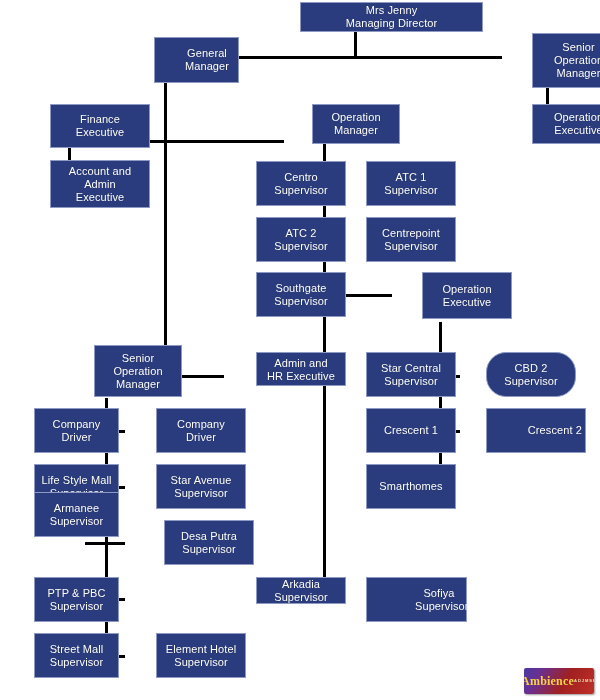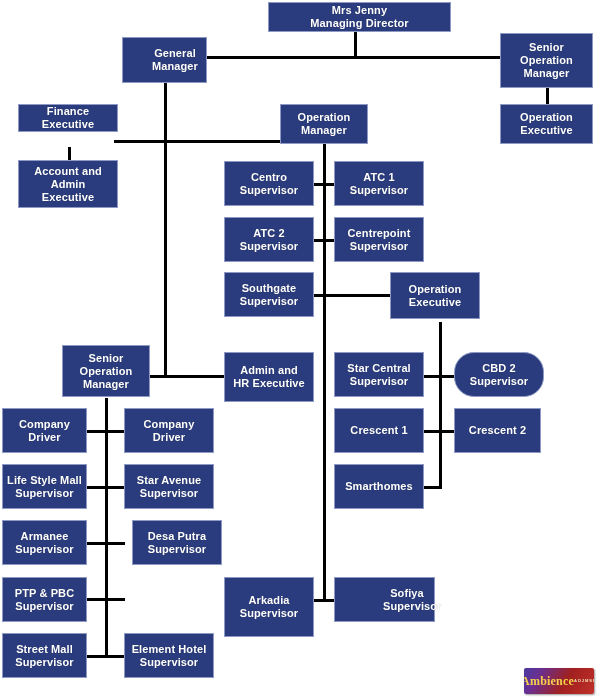--- a/index.html
+++ b/index.html
@@ -19,29 +19,30 @@
     overflow: hidden;
   }
   .box {
     position: absolute;
     box-sizing: border-box;
     background: #2a3c7d;
     border: 1px solid #8e9ac4;
     color: #ffffff;
     font-size: 11px;
     line-height: 13px;
-    font-weight: bold;
+    font-weight: normal;
     text-align: center;
     display: flex;
     align-items: center;
     justify-content: center;
     padding: 2px 3px;
     letter-spacing: 0.1px;
     z-index: 3;
     text-shadow: 0 0 1px rgba(0,0,0,0.35);
+    margin-left: 32px;
   }
   .box span {
     display: block;
     width: 100%;
     white-space: pre-line;
   }
   .conn {
     position: absolute;
     background: #000000;
     z-index: 1;
@@ -138,21 +139,21 @@
     <span>Senior
 Operation
 Manager</span>
   </div>
 
   <div class="box" style="left:500px; top:104px; width:93px; height:40px;">
     <span>Operation
 Executive</span>
   </div>
 
-  <div class="box" style="left:18px; top:104px; width:100px; height:28px;">
+  <div class="box" style="left:18px; top:104px; width:100px; height:44px;">
     <span>Finance
 Executive</span>
   </div>
 
   <div class="box" style="left:18px; top:160px; width:100px; height:48px;">
     <span>Account and
 Admin
 Executive</span>
   </div>
 
@@ -190,21 +191,21 @@
     <span>Operation
 Executive</span>
   </div>
 
   <div class="box" style="left:62px; top:345px; width:88px; height:52px;">
     <span>Senior
 Operation
 Manager</span>
   </div>
 
-  <div class="box" style="left:224px; top:352px; width:90px; height:50px;">
+  <div class="box" style="left:224px; top:352px; width:90px; height:34px;align-items:flex-end;">
     <span>Admin and
 HR Executive</span>
   </div>
 
   <div class="box" style="left:334px; top:352px; width:90px; height:45px;">
     <span>Star Central
 Supervisor</span>
   </div>
 
   <div class="box" style="left:454px; top:352px; width:90px; height:45px;border-radius:20px;">
@@ -219,55 +220,55 @@
 
   <div class="box" style="left:124px; top:408px; width:90px; height:45px;">
     <span>Company
 Driver</span>
   </div>
 
   <div class="box" style="left:334px; top:408px; width:90px; height:45px;">
     <span>Crescent 1</span>
   </div>
 
-  <div class="box" style="left:454px; top:408px; width:87px; height:45px;">
+  <div class="box" style="left:454px; top:408px; width:100px; height:45px;text-align:right;">
     <span>Crescent 2</span>
   </div>
 
   <div class="box" style="left:2px; top:464px; width:85px; height:45px;">
     <span>Life Style Mall
 Supervisor</span>
   </div>
 
   <div class="box" style="left:124px; top:464px; width:90px; height:45px;">
     <span>Star Avenue
 Supervisor</span>
   </div>
 
   <div class="box" style="left:334px; top:464px; width:90px; height:45px;">
     <span>Smarthomes</span>
   </div>
 
-  <div class="box" style="left:2px; top:520px; width:85px; height:45px;">
+  <div class="box" style="left:2px; top:492px; width:85px; height:45px;">
     <span>Armanee
 Supervisor</span>
   </div>
 
   <div class="box" style="left:132px; top:520px; width:90px; height:45px;">
     <span>Desa Putra
 Supervisor</span>
   </div>
 
   <div class="box" style="left:2px; top:577px; width:85px; height:45px;">
     <span>PTP &amp; PBC
 Supervisor</span>
   </div>
 
 
-  <div class="box" style="left:224px; top:577px; width:90px; height:60px;">
+  <div class="box" style="left:224px; top:577px; width:90px; height:27px;">
     <span>Arkadia
 Supervisor</span>
   </div>
 
   <div class="box" style="left:334px; top:577px; width:101px; height:45px;padding-left:48px;">
     <span>Sofiya
 Supervisor</span>
   </div>
 
   <div class="box" style="left:2px; top:633px; width:85px; height:45px;">

